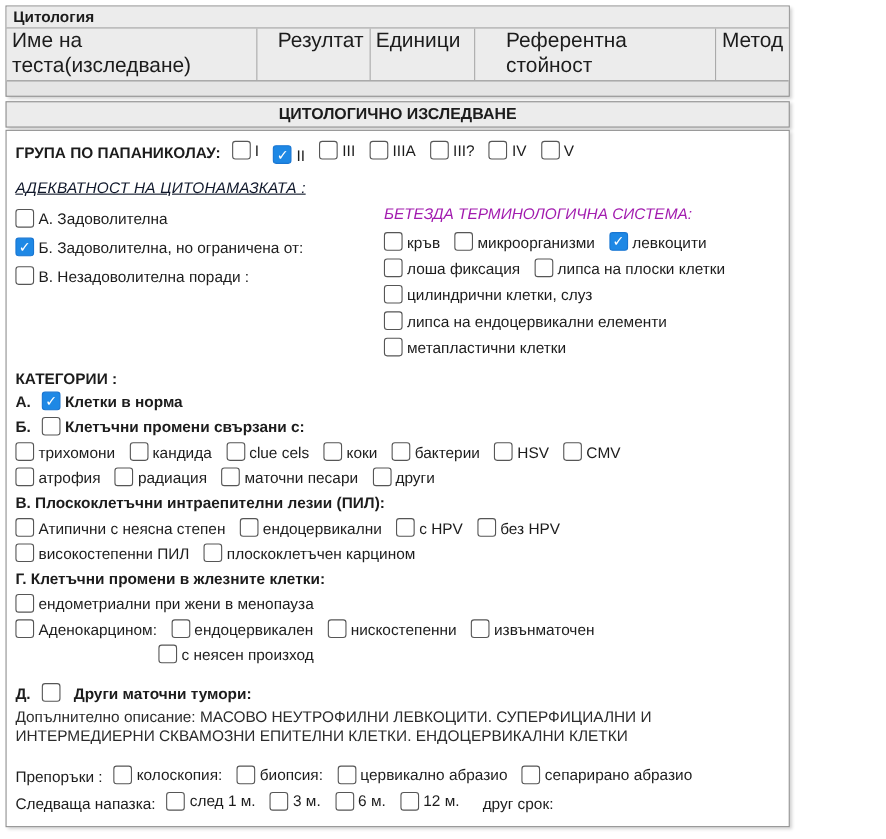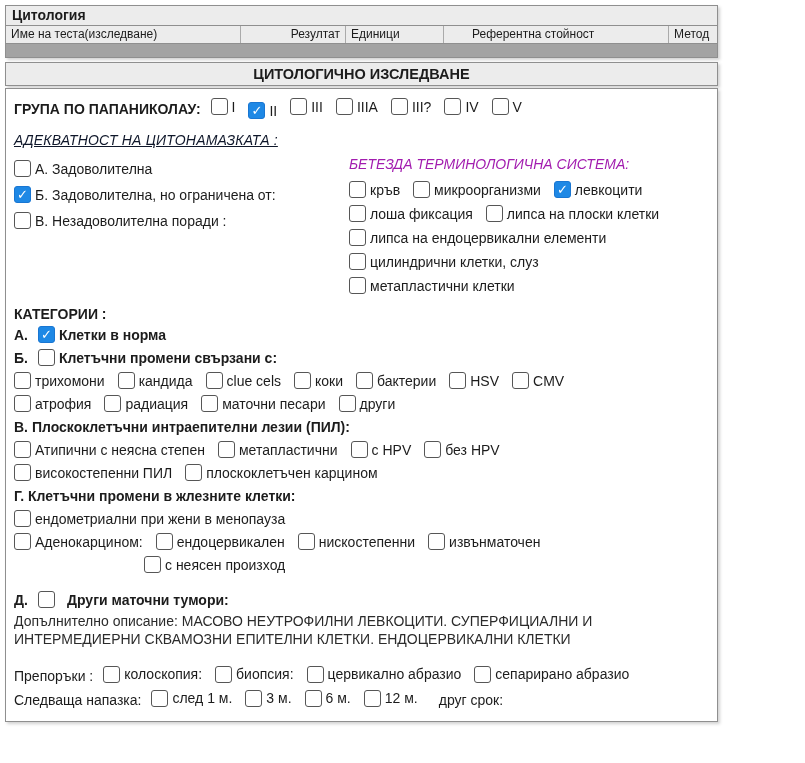--- a/index.html
+++ b/index.html
@@ -9,34 +9,34 @@
     font-size: 14px;
     color: #1c1c1c;
     overflow: hidden;
   }
   .sheet { padding: 5px 0 0 5px; width: 725px; }
 
   
   .top-table {
     width: 713px;
     border: 1px solid #8f8f8f;
-    background: #a3a3a3;
+    background: #e5e5e5;
     box-shadow: 2px 2px 3px rgba(0,0,0,.18);
   }
   .tt-title {
     background: #ececec;
     font-weight: bold;
     padding: 1px 6px 2px;
     border-bottom: 1px solid #8f8f8f;
   }
   .tt-head {
     display: flex;
     background: #ececec;
     border-bottom: 1px solid #8f8f8f;
-    font-size: 12px;
+    font-size: 19px;
   }
   .tt-head > div { padding: 1px 5px 2px; border-right: 1px solid #aaa; }
   .tt-head > div:last-child { border-right: none; }
   .th-c1 { width: 235px; }
   .th-c2 { width: 105px; text-align: right; }
   .th-c3 { width: 98px; }
   .th-c4 { width: 202px; margin-left: 23px; }
   .th-c5 { flex: 1; }
   .tt-body { display: flex; border-bottom: 1px solid #8f8f8f; min-height: 52px; }
   .tt-name { width: 255px; padding: 2px 5px; line-height: 1.22; }
@@ -195,27 +195,27 @@
               <span class="cbl">лоша фиксация</span>
             </label>
             <label class="cbi">
               <span class="cb"></span>
               <span class="cbl">липса на плоски клетки</span>
             </label>
           </div>
         <div class="row">
             <label class="cbi">
               <span class="cb"></span>
+              <span class="cbl">цилиндрични клетки, слуз</span>
+            </label>
+          </div>
+        <div class="row">
+            <label class="cbi">
+              <span class="cb"></span>
               <span class="cbl">липса на ендоцервикални елементи</span>
-            </label>
-          </div>
-        <div class="row">
-            <label class="cbi">
-              <span class="cb"></span>
-              <span class="cbl">цилиндрични клетки, слуз</span>
             </label>
           </div>
         <div class="row">
             <label class="cbi">
               <span class="cb"></span>
               <span class="cbl">метапластични клетки</span>
             </label>
           </div>
       </div>
     </div>
@@ -284,21 +284,21 @@
       </div>
 
     <div class="row bld">В. Плоскоклетъчни интраепителни лезии (ПИЛ):</div>
     <div class="row">
         <label class="cbi">
           <span class="cb"></span>
           <span class="cbl">Атипични с неясна степен</span>
         </label>
         <label class="cbi">
           <span class="cb"></span>
-          <span class="cbl">метапластични</span>
+          <span class="cbl">ендоцервикални</span>
         </label>
         <label class="cbi">
           <span class="cb"></span>
           <span class="cbl">с HPV</span>
         </label>
         <label class="cbi">
           <span class="cb"></span>
           <span class="cbl">без HPV</span>
         </label>
       </div>

